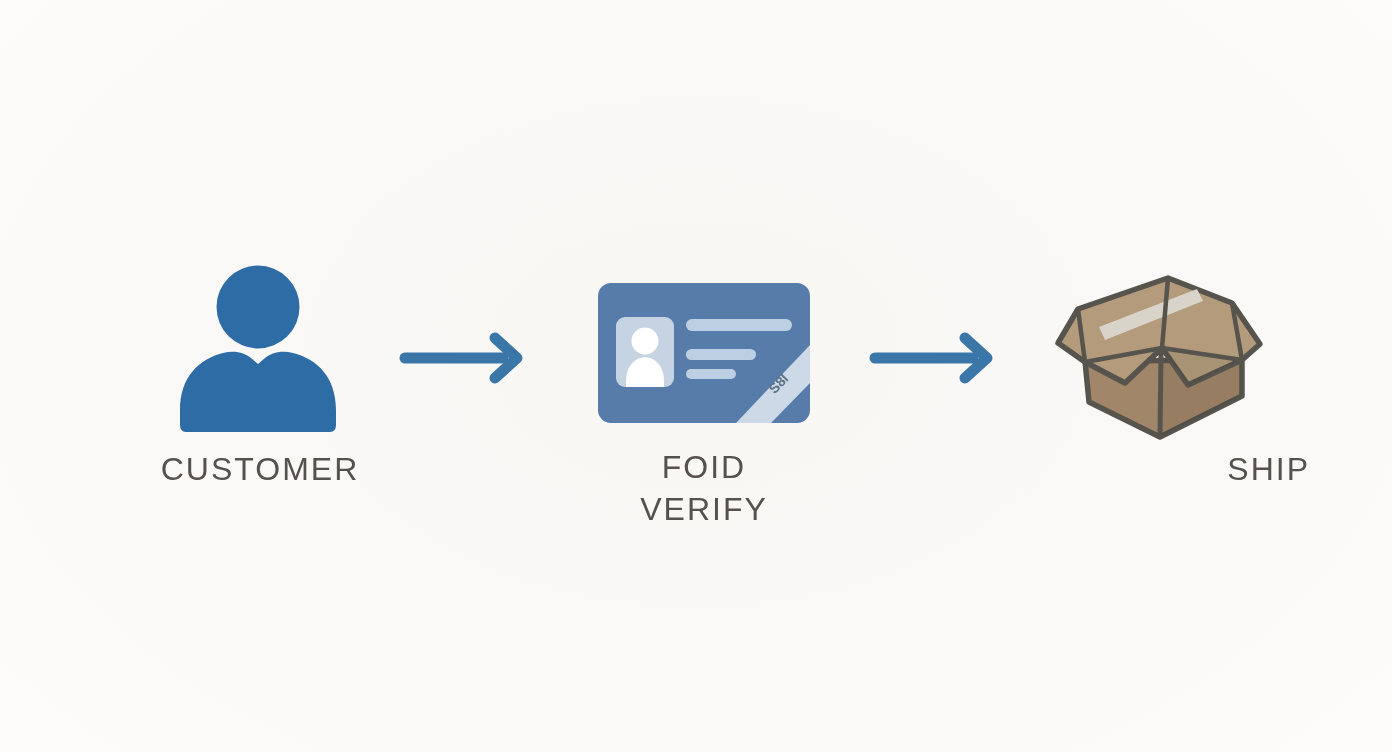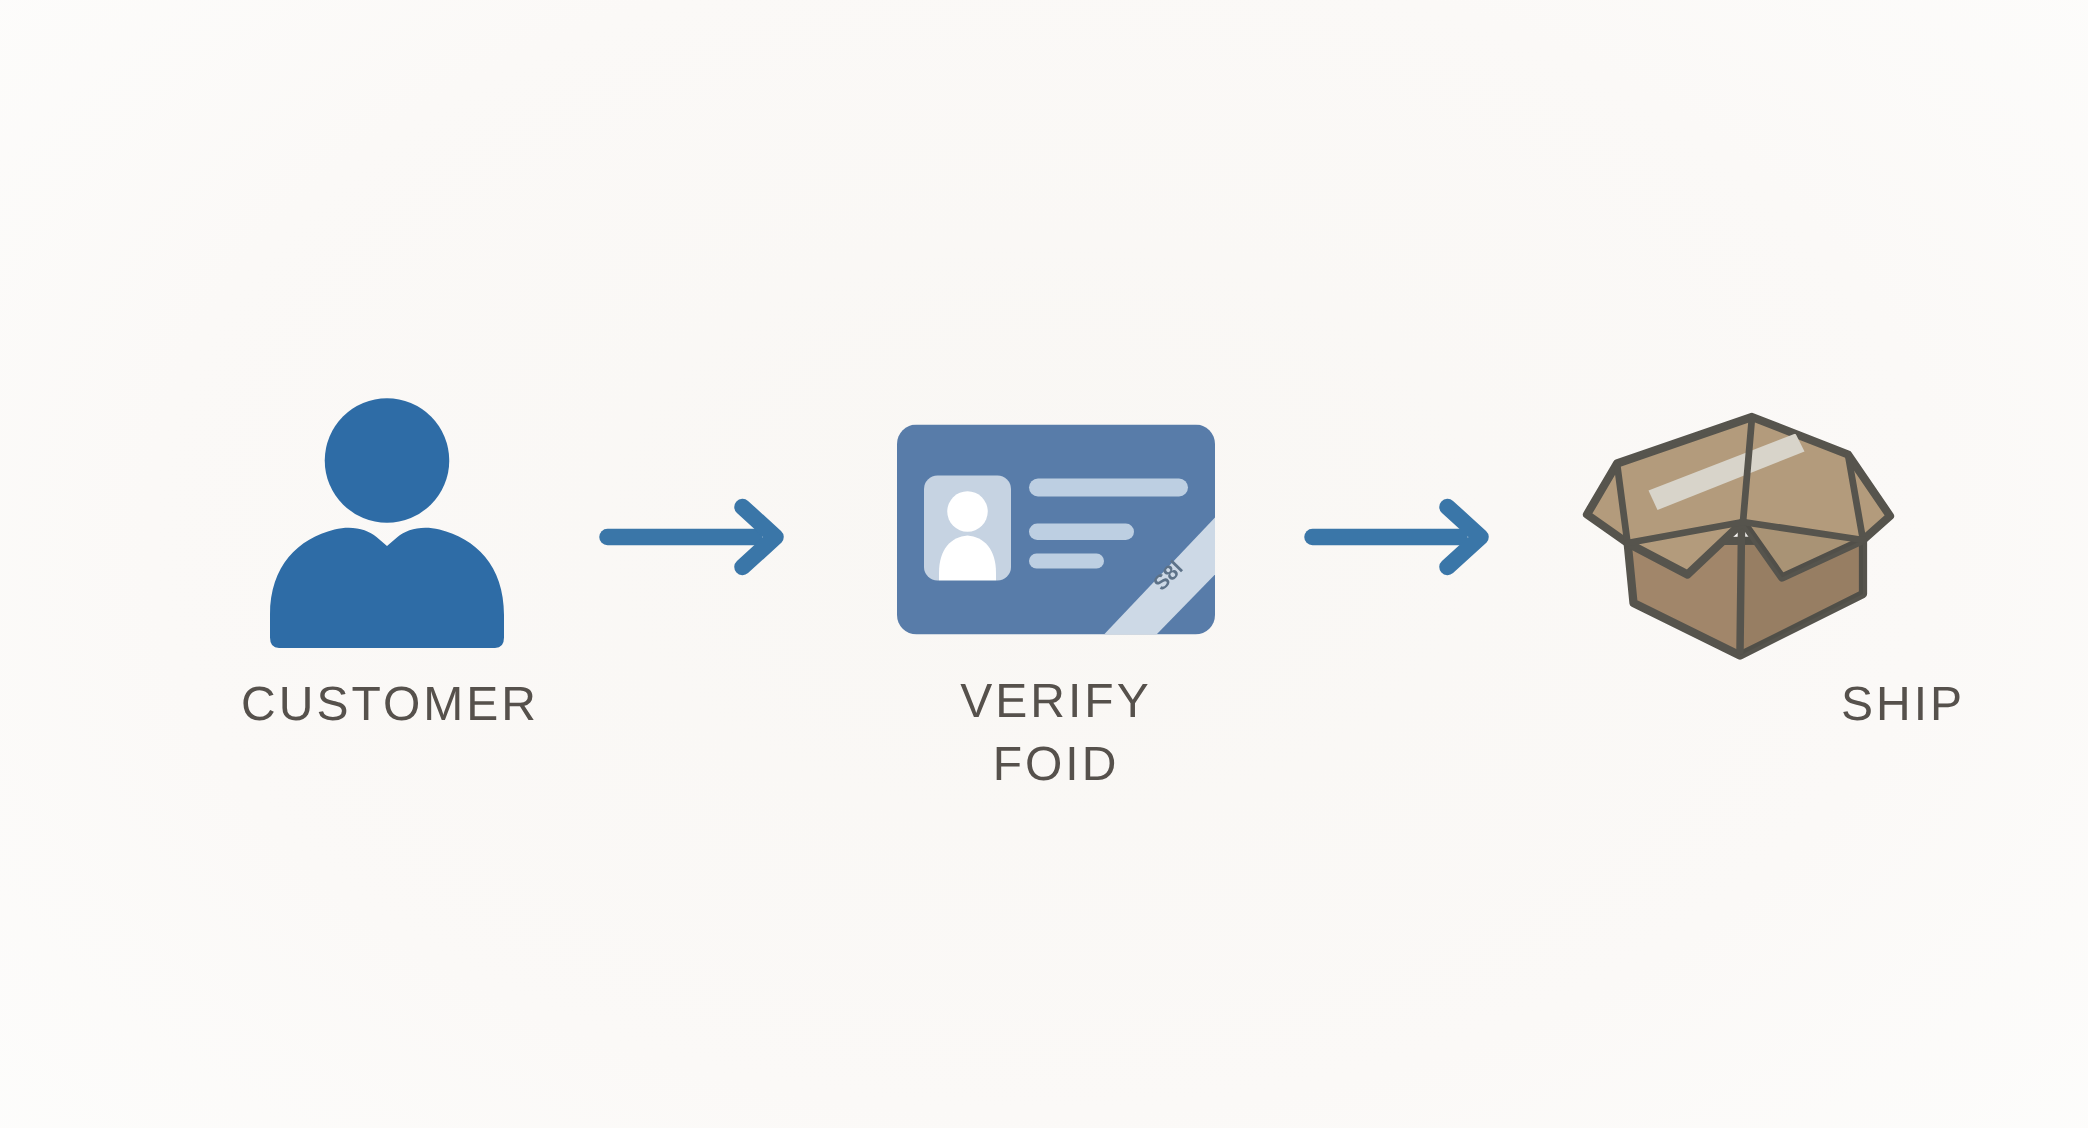--- a/index.html
+++ b/index.html
@@ -70,22 +70,22 @@
     <rect x="18" y="34" width="58" height="70" rx="9" fill="#c6d3e2"></rect>
     <g clip-path="url(#photoClip)">
       <circle cx="47" cy="58" r="13.5" fill="#ffffff"></circle>
       <path d="M28 104 L28 99 C28 83 36 75 47 74 C58 75 66 83 66 99 L66 104 Z" fill="#ffffff"></path>
     </g>
     <rect x="88" y="36" width="106" height="12" rx="6" fill="#bdcfe2"></rect>
     <rect x="88" y="66" width="70" height="11" rx="5.5" fill="#bdcfe2"></rect>
     <rect x="88" y="86" width="50" height="10" rx="5" fill="#bdcfe2"></rect>
   </svg>
   <div class="step-label" style="left:554px; top:446px;">
+    <div>FOID</div>
     <div>VERIFY</div>
-    <div>FOID</div>
   </div>
 
   <svg class="abs" style="left:866px; top:328px;" width="132" height="60" viewBox="0 0 132 60">
     <path d="M9 30 L107 30" stroke="#3a76a8" stroke-width="11" stroke-linecap="round" fill="none"></path>
     <path d="M99 10 L121 30 L99 50" stroke="#3a76a8" stroke-width="11" stroke-linecap="round" stroke-linejoin="round" fill="none"></path>
   </svg>
 
   <svg class="abs" style="left:1045px; top:265px;" width="230" height="185" viewBox="0 0 230 185">
     <defs>
       <clipPath id="roofClip">

